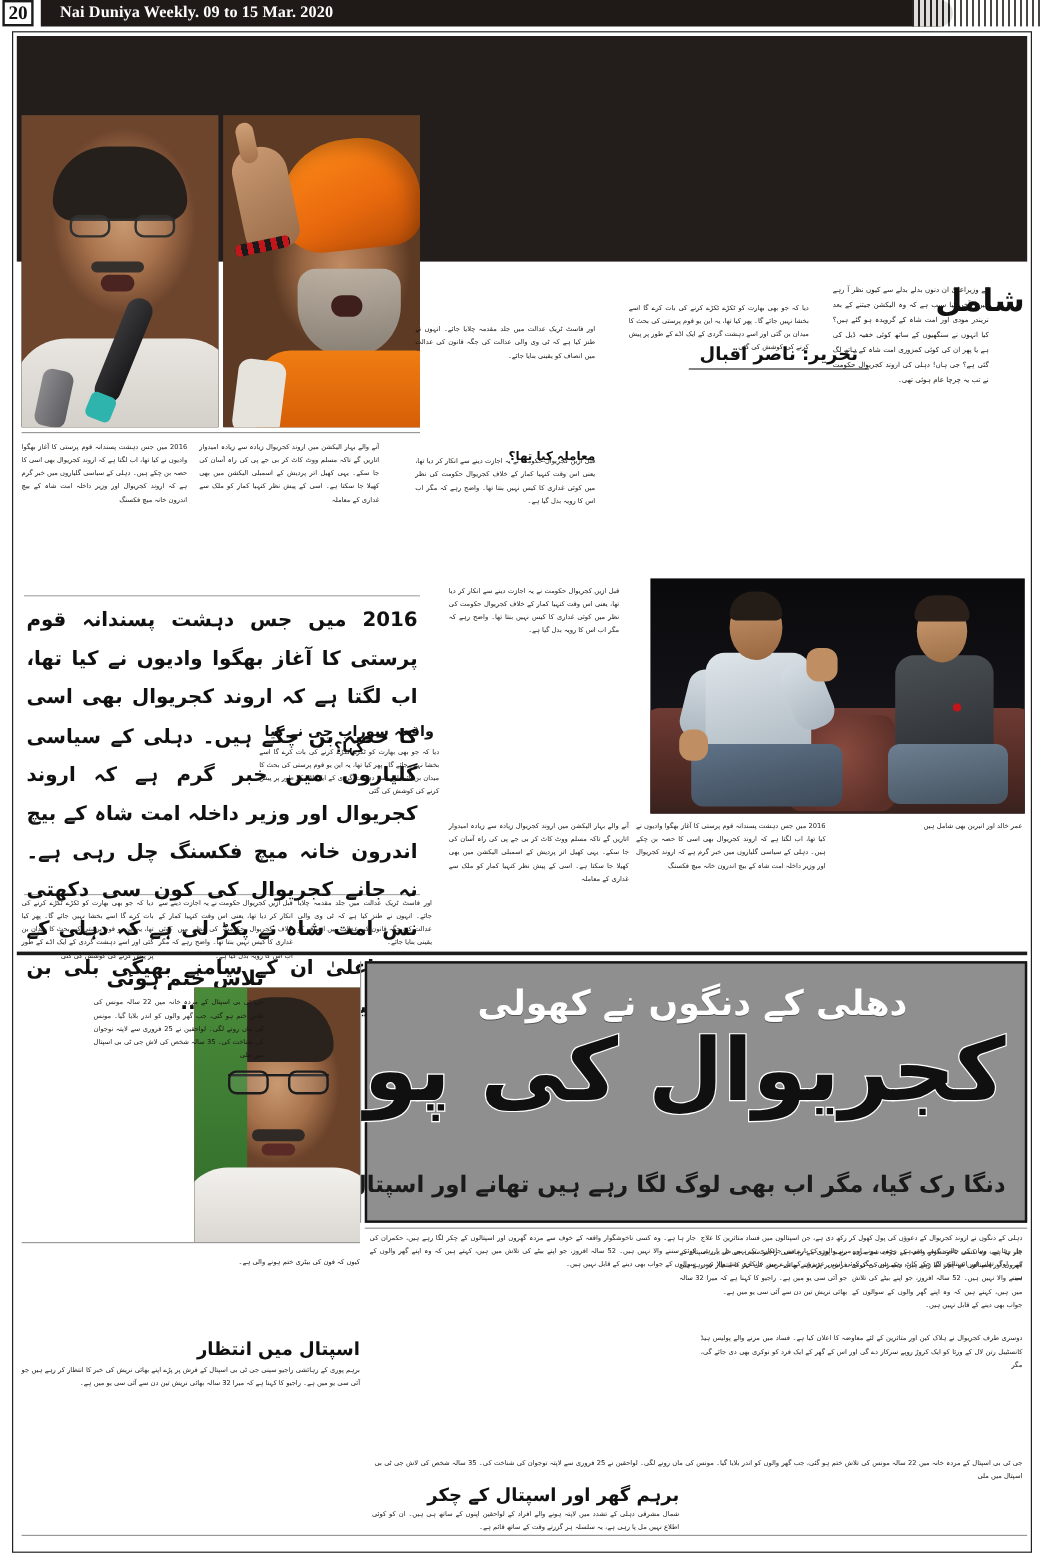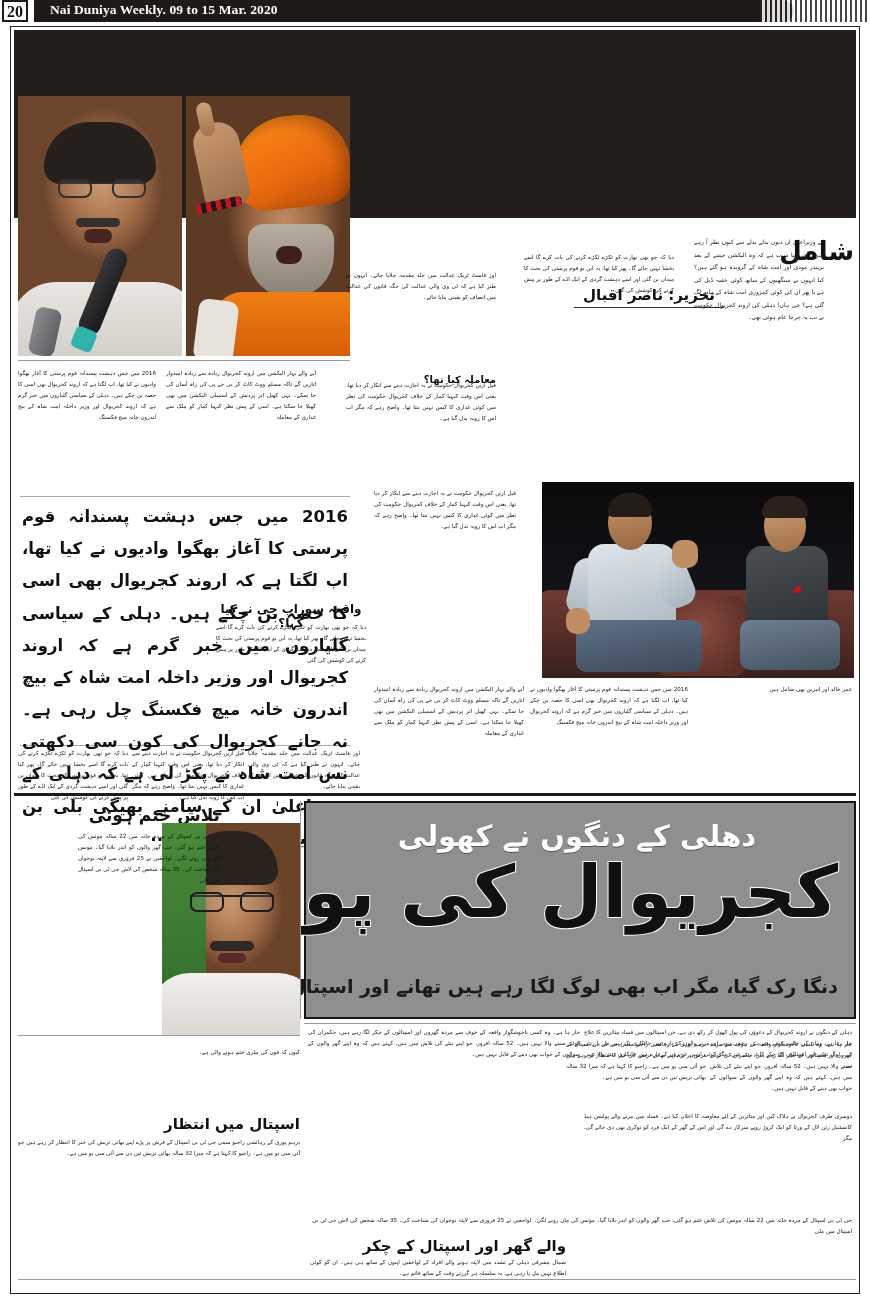--- a/index.html
+++ b/index.html
@@ -467,21 +467,21 @@
 
       <div class="txt tiny" style="position:absolute; right:636px; top:32px; width:142px; height:196px;">جی ٹی بی اسپتال کے مردہ خانہ میں 22 سالہ مونس کی تلاش ختم ہو گئی، جب گھر والوں کو اندر بلایا گیا۔ مونس کی ماں رونے لگی۔ لواحقین نے 25 فروری سے لاپتہ نوجوان کی شناخت کی۔ 35 سالہ شخص کی لاش جی ٹی بی اسپتال میں ملی</div>
 
       <div class="txt tiny" style="position:absolute; right:4px; top:240px; width:142px; height:120px;">جار ہا ہے۔ وہ کسی ناخوشگوار واقعہ کے خوف سے مردہ گھروں اور اسپتالوں کے چکر لگا رہے ہیں، حکمران کی کوئی سننے والا نہیں ہیں۔ 52 سالہ افروز، جو اپنے بیٹے کی تلاش میں ہیں، کہتے ہیں کہ وہ اپنے گھر والوں کے سوالوں کے جواب بھی دینے کے قابل نہیں ہیں۔</div>
       <div class="txt tiny" style="position:absolute; right:150px; top:240px; width:140px; height:120px;">برہم پوری کے رہائشی راجیو سینی جی ٹی بی اسپتال کے فرش پر پڑے اپنے بھائی نریش کی خبر کا انتظار کر رہے ہیں جو آئی سی یو میں ہے۔ راجیو کا کہنا ہے کہ میرا 32 سالہ بھائی نریش تین دن سے آئی سی یو میں ہے۔</div>
 
       <div class="txt tiny" style="position:absolute; right:4px; top:228px; width:268px; height:80px;">دہلی کے دنگوں نے اروند کجریوال کے دعوؤں کی پول کھول کر رکھ دی ہے، جن اسپتالوں میں فساد متاثرین کا علاج چل رہا ہے، وہاں کی حالت بدسے بدتر ہے۔ زخمی ہونے اور مرنے والوں کے بارے میں جانکاری تک نہیں مل پا رہی ہے۔ لوگ تھانے اور اسپتالوں کے چکر کاٹ رہے ہیں، مگر کوئی انہیں عزیزوں کے بارے میں جانکاری دینے والا نہیں ہے۔</div>
       <div class="txt tiny" style="position:absolute; right:276px; top:228px; width:272px; height:168px;">جار ہا ہے۔ وہ کسی ناخوشگوار واقعہ کے خوف سے مردہ گھروں اور اسپتالوں کے چکر لگا رہے ہیں، حکمران کی کوئی سننے والا نہیں ہیں۔ 52 سالہ افروز، جو اپنے بیٹے کی تلاش میں ہیں، کہتے ہیں کہ وہ اپنے گھر والوں کے سوالوں کے جواب بھی دینے کے قابل نہیں ہیں۔</div>
       <div class="txt tiny" style="position:absolute; right:4px; top:312px; width:268px; height:96px;">دوسری طرف کجریوال نے ہلاک کین اور متاثرین کے لئے معاوضہ کا اعلان کیا ہے۔ فساد میں مرنے والے پولیس ہیڈ کانسٹیبل رتن لال کے ورثا کو ایک کروڑ روپے سرکار دے گی اور اس کے گھر کے ایک فرد کو نوکری بھی دی جائے گی، مگر</div>
 
-      <div class="sub2" style="position:absolute; right:290px; top:438px; width:256px; font-size:15px;">والے گھر اور اسپتال کے چکر</div>
+      <div class="sub2" style="position:absolute; right:290px; top:438px; width:256px; font-size:15px;">برہم گھر اور اسپتال کے چکر</div>
       <div class="txt tiny" style="position:absolute; right:290px; top:458px; width:256px; height:34px;">شمال مشرقی دہلی کے تشدد میں لاپتہ ہونے والے افراد کے لواحقین اپنوں کے ساتھ ہی ہیں۔ ان کو کوئی اطلاع نہیں مل پا رہی ہے، یہ سلسلہ ہر گزرتے وقت کے ساتھ قائم ہے۔</div>
 
       <div class="sub2" style="position:absolute; right:556px; top:316px; width:238px; font-size:15px;">اسپتال میں انتظار</div>
       <div class="txt tiny" style="position:absolute; right:556px; top:338px; width:282px; height:140px;">برہم پوری کے رہائشی راجیو سینی جی ٹی بی اسپتال کے فرش پر پڑے اپنے بھائی نریش کی خبر کا انتظار کر رہے ہیں جو آئی سی یو میں ہے۔ راجیو کا کہنا ہے کہ میرا 32 سالہ بھائی نریش تین دن سے آئی سی یو میں ہے۔</div>
 
       <div class="txt tiny" style="position:absolute; right:556px; top:248px; width:282px; height:62px;">کیوں کہ فون کی بیٹری ختم ہونے والی ہے۔</div>
 
       <div class="txt tiny" style="position:absolute; right:4px; top:416px; width:540px; height:42px;">جی ٹی بی اسپتال کے مردہ خانہ میں 22 سالہ مونس کی تلاش ختم ہو گئی، جب گھر والوں کو اندر بلایا گیا۔ مونس کی ماں رونے لگی۔ لواحقین نے 25 فروری سے لاپتہ نوجوان کی شناخت کی۔ 35 سالہ شخص کی لاش جی ٹی بی اسپتال میں ملی</div>
 
       <div class="vline" style="left:286px; top:2px; height:218px;"></div>

